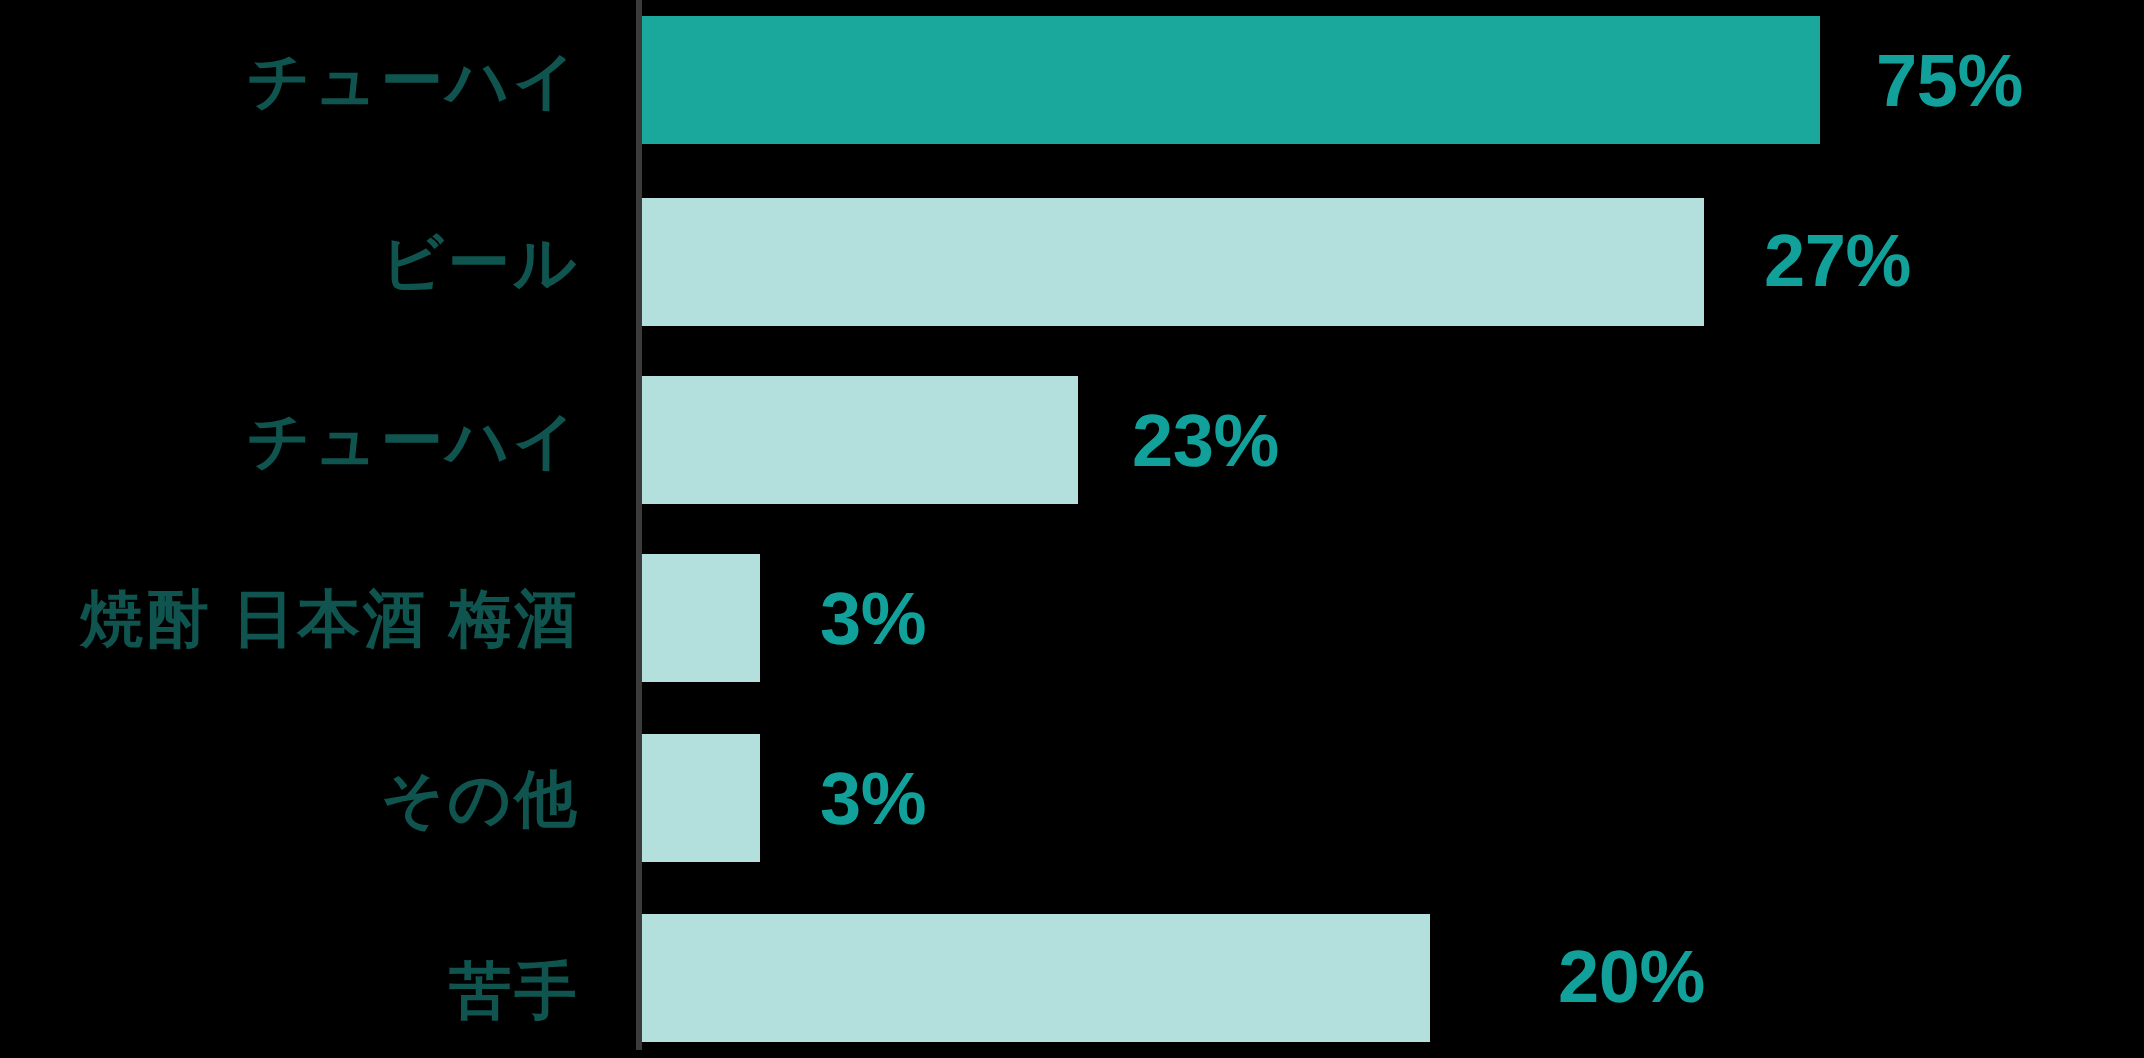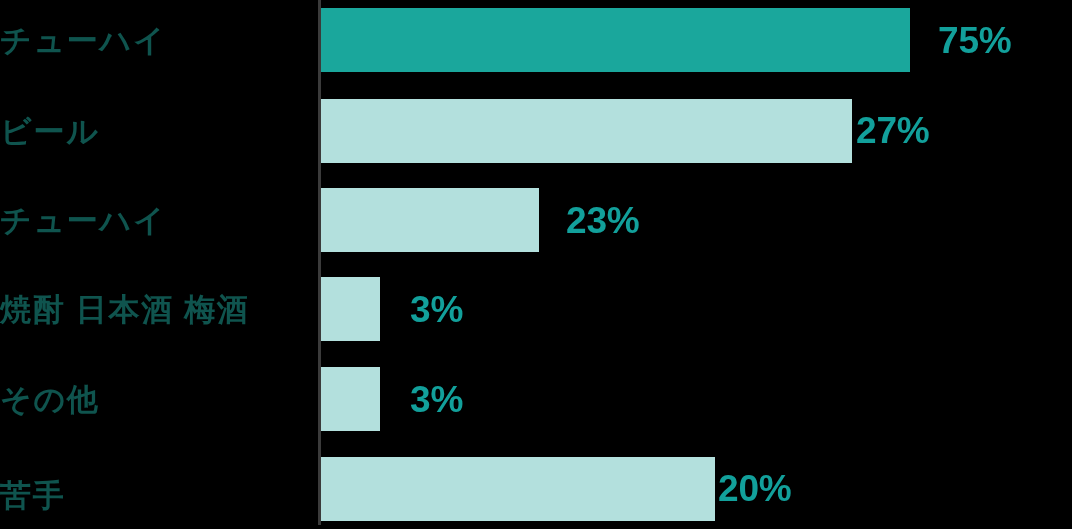--- a/index.html
+++ b/index.html
@@ -27,20 +27,21 @@
   }
   .chart-row {
     position: absolute;
     left: 0;
     width: 1072px;
   }
   .row-label {
     position: absolute;
     right: 782px;            
     width: 290px;
+    text-align: right;
     color: #0f544e;
     font-size: 31px;
     font-weight: 700;
     letter-spacing: 0.055em;
     white-space: nowrap;
     line-height: 1;
   }
   .row-bar {
     position: absolute;
     left: 321px;
@@ -65,21 +66,21 @@
 
   <div class="chart-row">
     <div class="row-label" style="top:25px">チューハイ</div>
     <div class="row-bar" style="top:8px;height:64px;width:589px;background:#1aa79c"></div>
     <div class="row-value" style="left:938px;top:22px">75%</div>
   </div>
 
   <div class="chart-row">
     <div class="row-label" style="top:116px">ビール</div>
     <div class="row-bar" style="top:99px;height:64px;width:531px;background:#b3e0dd"></div>
-    <div class="row-value" style="left:856px;top:112px">27%</div>
+    <div class="row-value" style="left:882px;top:112px">27%</div>
   </div>
 
   <div class="chart-row">
     <div class="row-label" style="top:205px">チューハイ</div>
     <div class="row-bar" style="top:188px;height:64px;width:218px;background:#b3e0dd"></div>
     <div class="row-value" style="left:566px;top:202px">23%</div>
   </div>
 
   <div class="chart-row">
     <div class="row-label" style="top:294px">焼酎 日本酒 梅酒</div>
@@ -89,16 +90,16 @@
 
   <div class="chart-row">
     <div class="row-label" style="top:384px">その他</div>
     <div class="row-bar" style="top:367px;height:64px;width:59px;background:#b3e0dd"></div>
     <div class="row-value" style="left:410px;top:381px">3%</div>
   </div>
 
   <div class="chart-row">
     <div class="row-label" style="top:480px">苦手</div>
     <div class="row-bar" style="top:457px;height:64px;width:394px;background:#b3e0dd"></div>
-    <div class="row-value" style="left:718px;top:470px">20%</div>
+    <div class="row-value" style="left:779px;top:470px">20%</div>
   </div>
 
 </div>
 
 </body></html>

